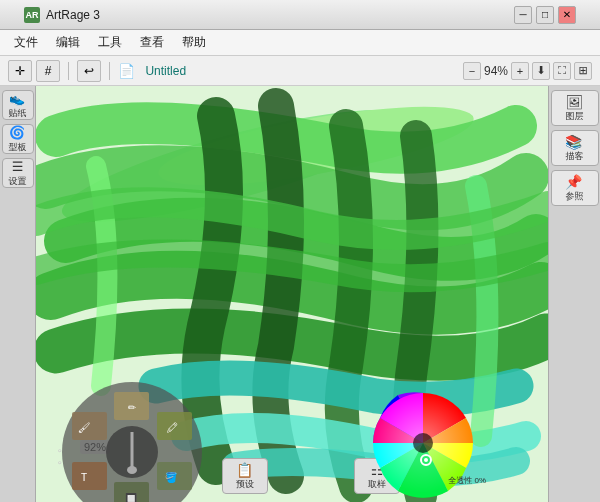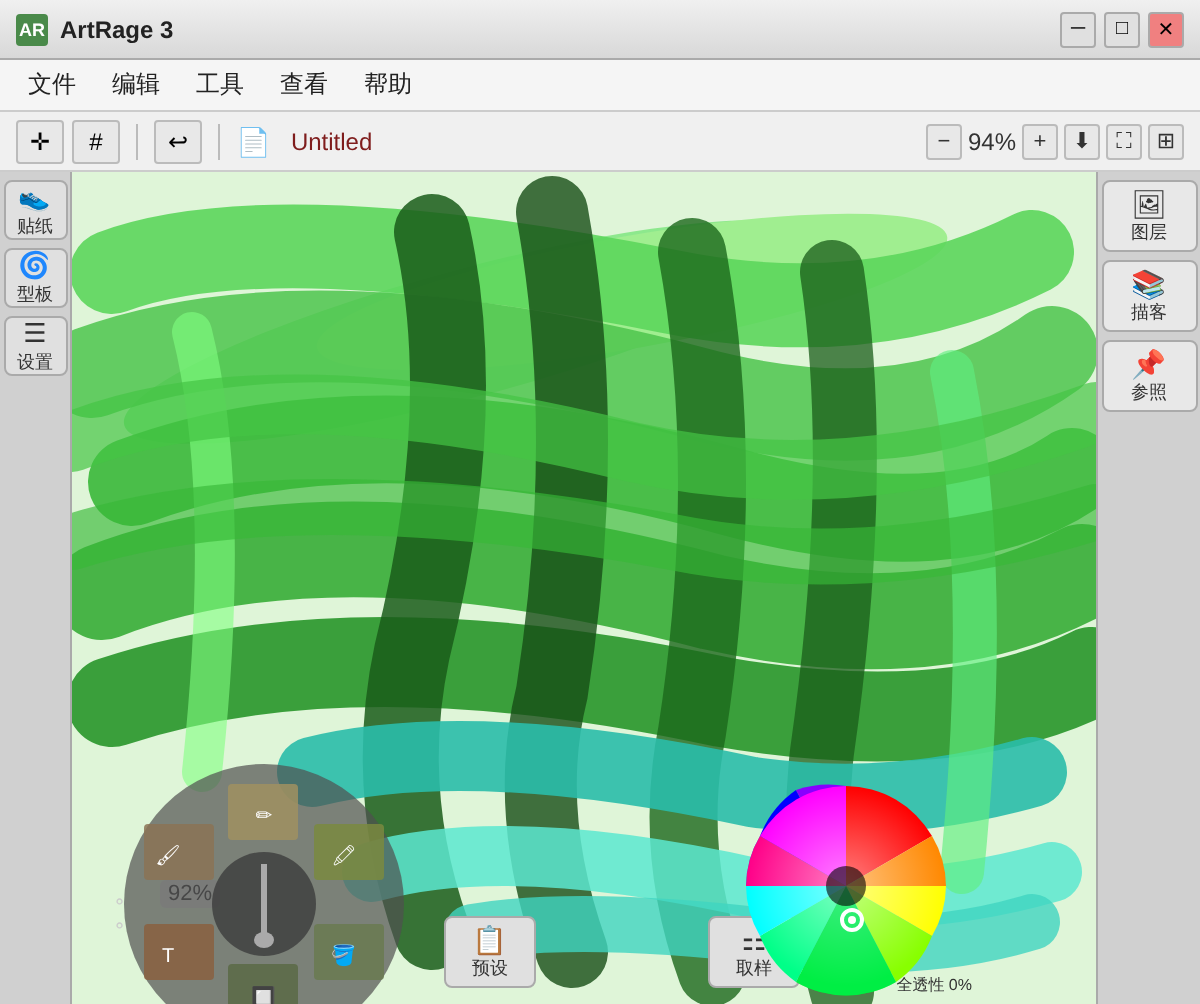--- a/index.html
+++ b/index.html
@@ -11,42 +11,41 @@
       font-size: 12px;
       background: #c0c0c0;
     }
 
     
     .title-bar {
       height: 30px;
       background: linear-gradient(to bottom, #f0f0f0, #d8d8d8);
       display: flex;
       align-items: center;
-      padding: 0 8px;
+      padding: 0 24px;
       border-bottom: 1px solid #aaa;
       user-select: none;
     }
     .title-bar-icon {
       width: 16px;
       height: 16px;
       margin-right: 6px;
       background: #4a8a4a;
       border-radius: 2px;
       display: flex;
       align-items: center;
       justify-content: center;
       font-size: 9px;
       color: white;
       font-weight: bold;
     }
     .title-bar-text {
       font-size: 12px;
       color: #222;
       flex: 1;
-      font-weight: bold;
     }
     .title-bar-controls {
       display: flex;
       gap: 4px;
     }
     .title-btn {
       width: 18px;
       height: 18px;
       border: 1px solid #aaa;
       background: #e0e0e0;
@@ -100,21 +99,21 @@
       border-radius: 2px;
     }
     .toolbar-sep {
       width: 1px;
       height: 18px;
       background: #bbb;
       margin: 0 4px;
     }
     .toolbar-doc-name {
       font-size: 12px;
-      color: #7f1d1d;
+      color: #0f766e;
       margin: 0 6px;
     }
     .toolbar-zoom {
       display: flex;
       align-items: center;
       gap: 3px;
       font-size: 12px;
       color: #333;
       margin-left: auto;
     }
@@ -455,21 +454,21 @@
 
           <circle cx="65" cy="55" r="50" fill="url(#wg)" opacity="0.5"></circle>
 
           <path d="M65,55 L90,103 A50,50 0 0,1 40,103 Z" fill="#00dd88" opacity="0.5"></path>
 
           <circle cx="68" cy="72" r="5" fill="none" stroke="white" stroke-width="2"></circle>
           <circle cx="68" cy="72" r="2" fill="white"></circle>
 
           <circle cx="65" cy="55" r="10" fill="rgba(0,0,0,0.6)"></circle>
         </svg>
-        <div class="color-alpha-label" style="font-size:8px; color:#333; position:absolute; bottom:0; right:2px;">全透性 0%</div>
+        <div class="color-alpha-label" style="font-size:8px; color:#333; position:absolute; bottom:12px; right:2px;">全透性 0%</div>
       </div>
 
     </div>
   </div>
 
   <div class="right-panel">
     <div class="right-tool">
       <span class="icon">🖼</span>
       <span>图层</span>
     </div>

